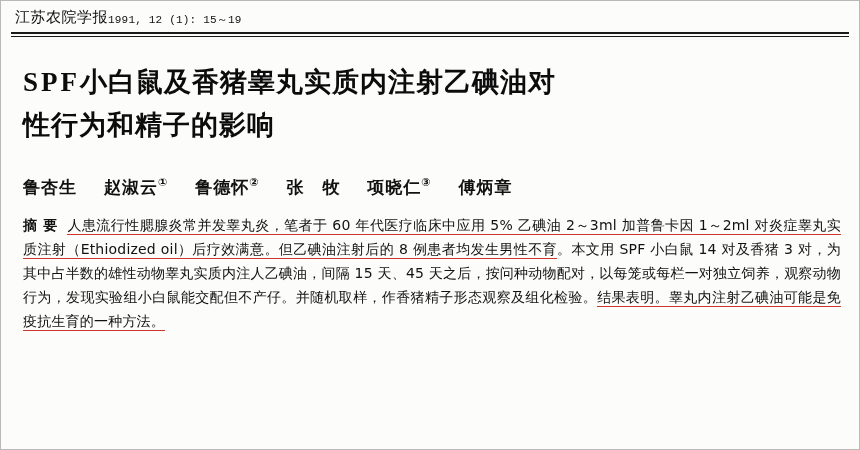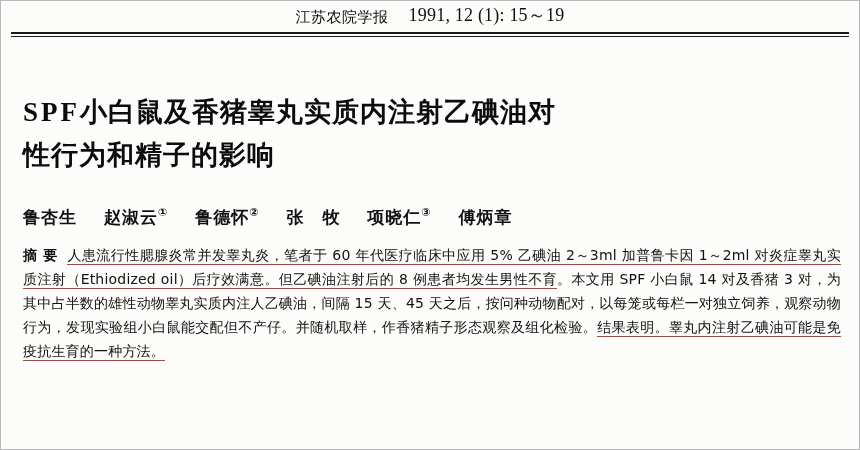--- a/index.html
+++ b/index.html
@@ -19,55 +19,54 @@
     width: 860px;
     height: 450px;
     box-sizing: border-box;
     border: 1px solid #b9b9b9;
     background: #fcfcfa;
   }
   
   .runhead {
     display: flex;
     align-items: flex-end;
-    justify-content: center;
+    justify-content: flex-start;
     padding: 6px 14px 2px 14px;
     height: 28px;
     box-sizing: border-box;
   }
   .runhead-left {
     font-family: "DejaVu Sans", sans-serif;
     font-size: 15px;
     letter-spacing: 0.5px;
     white-space: nowrap;
   }
   .runhead-center {
     font-family: "Liberation Serif", serif;
     font-style: italic;
     font-size: 17px;
     letter-spacing: 1.1px;
     white-space: nowrap;
     font-weight: 500;
   }
   .runhead-right {
-    font-family: Liberation Serif, serif;
-    font-size: 18px;
+    font-family: Liberation Mono, monospace;
+    font-size: 11px;
     white-space: nowrap;
     letter-spacing: 0.2px;
-    margin-left: 20px;
   }
   .rule-double {
     margin: 3px 10px 0 10px;
     border-top: 2px solid #1a1a1a;
     border-bottom: 1px solid #1a1a1a;
     height: 2px;
   }
   
   .title-block {
-    margin: 54px 0 0 0;
+    margin: 24px 0 0 0;
     padding: 0 28px 0 22px;
   }
   .title-line {
     font-family: "DejaVu Sans", sans-serif;
     font-size: 27px;
     font-weight: bold;
     letter-spacing: 1px;
     line-height: 1.55;
     color: #0c0c0c;
   }

